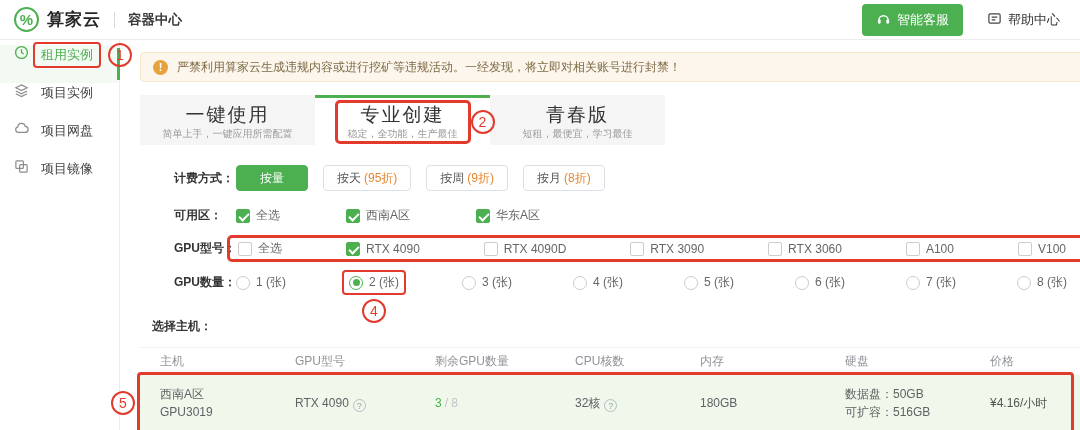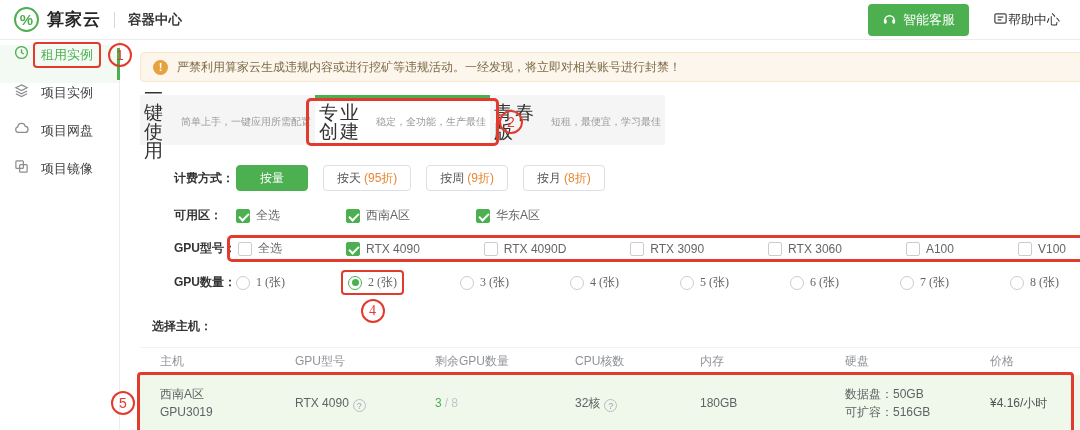--- a/index.html
+++ b/index.html
@@ -15,21 +15,21 @@
   .logo-icon { width:25px; height:25px; border:2px solid #4caf50; border-radius:50%;
                color:#4caf50; font-weight:bold; font-size:15px;
                display:flex; align-items:center; justify-content:center; }
   .brand { font-size:17px; font-weight:bold; color:#262626; letter-spacing:1px; }
   .v-div { width:1px; height:16px; background:#d8d8d8; margin:0 5px; }
   .product { font-size:13.5px; font-weight:bold; color:#3a3a3a; }
   .topbar-right { display:flex; align-items:center; gap:24px; }
   .service-btn { display:flex; align-items:center; gap:6px; background:#4caf50; color:#fff;
                  border:none; border-radius:4px; padding:0 14px; height:32px; font-size:13px; cursor:pointer;
                  font-family:inherit; }
-  .help-link { display:flex; align-items:center; font-size:13px; color:#333; cursor:pointer; }
+  .help-link { display:flex; align-items:center; gap:6px; font-size:13px; color:#333; cursor:pointer; }
   
   .body-wrap { display:flex; height:390px; }
   .sidebar { width:120px; background:#fff; border-right:1px solid #ececec; padding-top:5px;
              position:relative; z-index:6; flex-shrink:0; }
   .side-item { height:38px; display:flex; align-items:flex-start; gap:9px; padding-left:14px;
                font-size:13px; color:#444; cursor:pointer; position:relative; }
   .side-item .sicon { display:flex; color:#8c8c8c; }
   .side-item.active { background:#f3faf3; color:#4caf50; }
   .side-item.active .sicon { color:#4caf50; }
   .side-item.active::after { content:""; position:absolute; right:-1px; top:3px; bottom:3px;
@@ -40,21 +40,21 @@
   .banner { height:30px; background:#fdf6ec; border:1px solid #f6e7c9; border-radius:4px;
             display:flex; align-items:center; gap:9px; padding:0 12px; font-size:12px; color:#7d6a45; }
   .warn-icon { width:15px; height:15px; border-radius:50%; background:#e6a23c; color:#fff;
                font-size:11px; font-weight:bold; display:flex; align-items:center; justify-content:center;
                flex-shrink:0; }
   
   .tabs { display:flex; margin-top:13px; }
   .tab { width:175px; height:50px; background:#f5f5f5; display:flex; align-items:center;
          justify-content:center; cursor:pointer; border-top:3px solid transparent; }
   .tab.active { background:#fff; border-top-color:#4caf50; }
-  .tab-inner { display:flex; flex-direction:row; align-items:center; gap:5px; position:relative;
+  .tab-inner { display:flex; flex-direction:column; align-items:center; gap:5px; position:relative;
                padding:0 4px; }
   .tab-title { font-size:19px; color:#333; letter-spacing:2px; line-height:1; }
   .tab-sub { font-size:10px; color:#9a9a9a; line-height:1; white-space:nowrap; }
   
   .filters { padding:20px 0 0 12px; }
   .filter-row { display:flex; align-items:center; margin-bottom:16px;margin-left:22px; }
   .filter-row.last { margin-bottom:26px; }
   .filter-label { width:62px; font-size:12px; font-weight:bold; color:#333; flex-shrink:0; }
   .billing-opts { display:flex; gap:15px; }
   .btn-billing { height:26px; border:1px solid #dcdfe6; background:#fff; border-radius:4px;
@@ -62,21 +62,21 @@
                  cursor:pointer; font-family:inherit; }
   .btn-billing.selected { background:#4caf50; border-color:#4caf50; color:#fff; padding:0 23px; }
   .discount { color:#e6862e; margin-left:3px; }
   .opts { display:flex; align-items:center;gap:40px; }
   .opt { display:flex; align-items:center; gap:6px; font-size:12px; color:#666; cursor:pointer;
          white-space:nowrap; }
   .zone-opts .opt { margin-right:26px; }
   .model-opts { position:relative; padding:0 2px; }
   .model-opts .opt { margin-right:24px; }
   .model-opts .opt:last-child { margin-right:0; }
-  .count-opts .opt { margin-right:21px;font-family:Liberation Serif, serif; }
+  .count-opts .opt { margin-right:21px; }
   .cb { width:14px; height:14px; border:1px solid #ccc; border-radius:2px; background:#fff;
         position:relative; flex-shrink:0; }
   .cb.checked { background:#4caf50; border-color:#4caf50; }
   .cb.checked::after { content:""; position:absolute; left:4px; top:1px; width:4px; height:8px;
                        border:solid #fff; border-width:0 2px 2px 0; transform:rotate(45deg); }
   .radio { width:14px; height:14px; border:1px solid #ccc; border-radius:50%; background:#fff;
            position:relative; flex-shrink:0; }
   .radio.selected { border-color:#4caf50; }
   .radio.selected::after { content:""; position:absolute; inset:2.5px; background:#4caf50;
                            border-radius:50%; }

